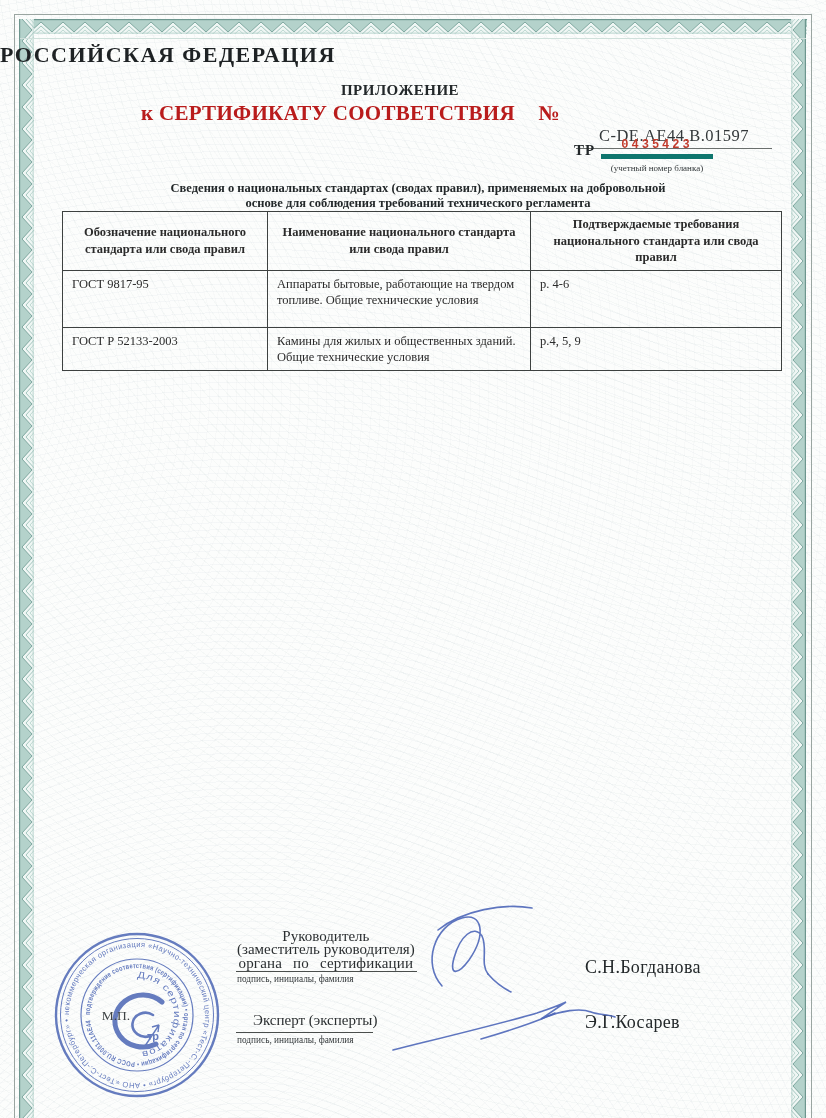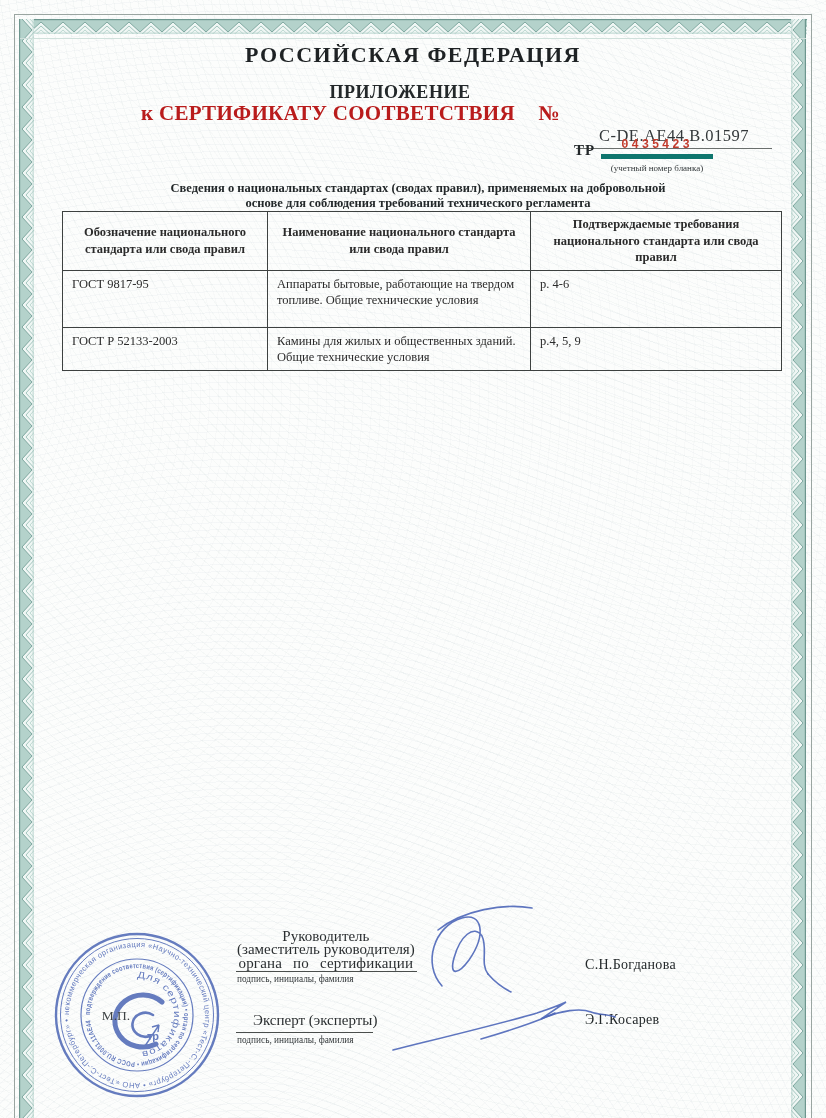--- a/index.html
+++ b/index.html
@@ -20,24 +20,24 @@
     background:
       repeating-radial-gradient(circle at 30% 120%, rgba(120,140,170,0.055) 0 1px, transparent 1px 7px),
       repeating-radial-gradient(circle at 95% -10%, rgba(110,150,140,0.05) 0 1px, transparent 1px 8px),
       repeating-radial-gradient(circle at -15% 35%, rgba(140,150,160,0.04) 0 1px, transparent 1px 9px);
   }
   .abs{position:absolute;}
   .layer{position:absolute;left:0;top:0;z-index:0;}
   .z1{z-index:1;}
   .z2{z-index:2;}
 
-  .title{left:0;top:42px;width:826px;text-align:center;
+  .title{left:0;top:42px;width:826px;
     font-size:22px;font-weight:bold;letter-spacing:1.5px;color:#1e2224;}
   .doc-type{left:0;top:82px;width:800px;text-align:center;
-    font-size:18px;font-weight:bold;letter-spacing:.5px;color:#23282a;}
+    font-size:15px;font-weight:bold;letter-spacing:.5px;color:#23282a;}
   .cert-line{left:141px;top:101px;font-size:21px;font-weight:bold;color:#b91c1c;letter-spacing:.3px;}
   .cert-line .nosign{margin-left:18px;}
   .cert-number{left:576px;top:103px;width:196px;text-align:center;
     font-size:16.5px;letter-spacing:.5px;color:#33383a;
     border-bottom:1.5px solid #6a6f6d;padding-bottom:2px;margin-top:23px;}
   .cert-kind{left:0;top:129px;width:800px;text-align:center;
     font-size:11px;font-weight:bold;color:#2c3133;}
   .tr-label{left:574px;top:142px;font-size:15px;font-weight:bold;letter-spacing:1px;color:#23282a;}
   .blank-number{left:601px;top:138px;width:112px;text-align:center;
     font-family:"Liberation Mono","DejaVu Sans Mono",monospace;
@@ -55,21 +55,21 @@
   table.standards th{font-weight:bold;text-align:center;vertical-align:middle;padding:4px 10px;}
   table.standards td{vertical-align:top;text-align:left;padding:5px 9px 4px 9px;font-weight:normal;}
   tr.hrow{height:52px;} tr.r1{height:57px;} tr.r2{height:40px;}
 
   .role-block{left:237px;top:930px;font-size:15px;line-height:13.4px;color:#2b2f31;text-align:center;}
   .role-block .justify{letter-spacing:.2px;word-spacing:7px;}
   .sig-underline{height:1.2px;background:#4a4e4c;}
   .u1{left:236px;top:971px;width:181px;}
   .caption{font-size:9.3px;color:#33383a;}
   .c1{left:237px;top:974px;}
-  .name{font-size:14px;color:#23282a;letter-spacing:.3px;}
+  .name{font-size:18px;color:#23282a;letter-spacing:.3px;}
   .n1{left:585px;top:957px;}
   .expert-role{left:237px;top:1012px;font-size:15px;color:#2b2f31;margin-left:16px;}
   .u2{left:236px;top:1032px;width:137px;}
   .c2{left:237px;top:1035px;}
   .n2{left:585px;top:1012px;}
 
   .ink{stroke:var(--ink-blue);fill:none;stroke-width:1.6;stroke-linecap:round;opacity:.9;}
   .stamp-stroke{stroke:var(--stamp-blue);fill:none;}
   .stamp-text{fill:var(--stamp-blue);font-family:"Liberation Sans","DejaVu Sans",sans-serif;}
   .mp-text{fill:#3f4446;font-family:"Liberation Serif",serif;font-size:13.5px;}

